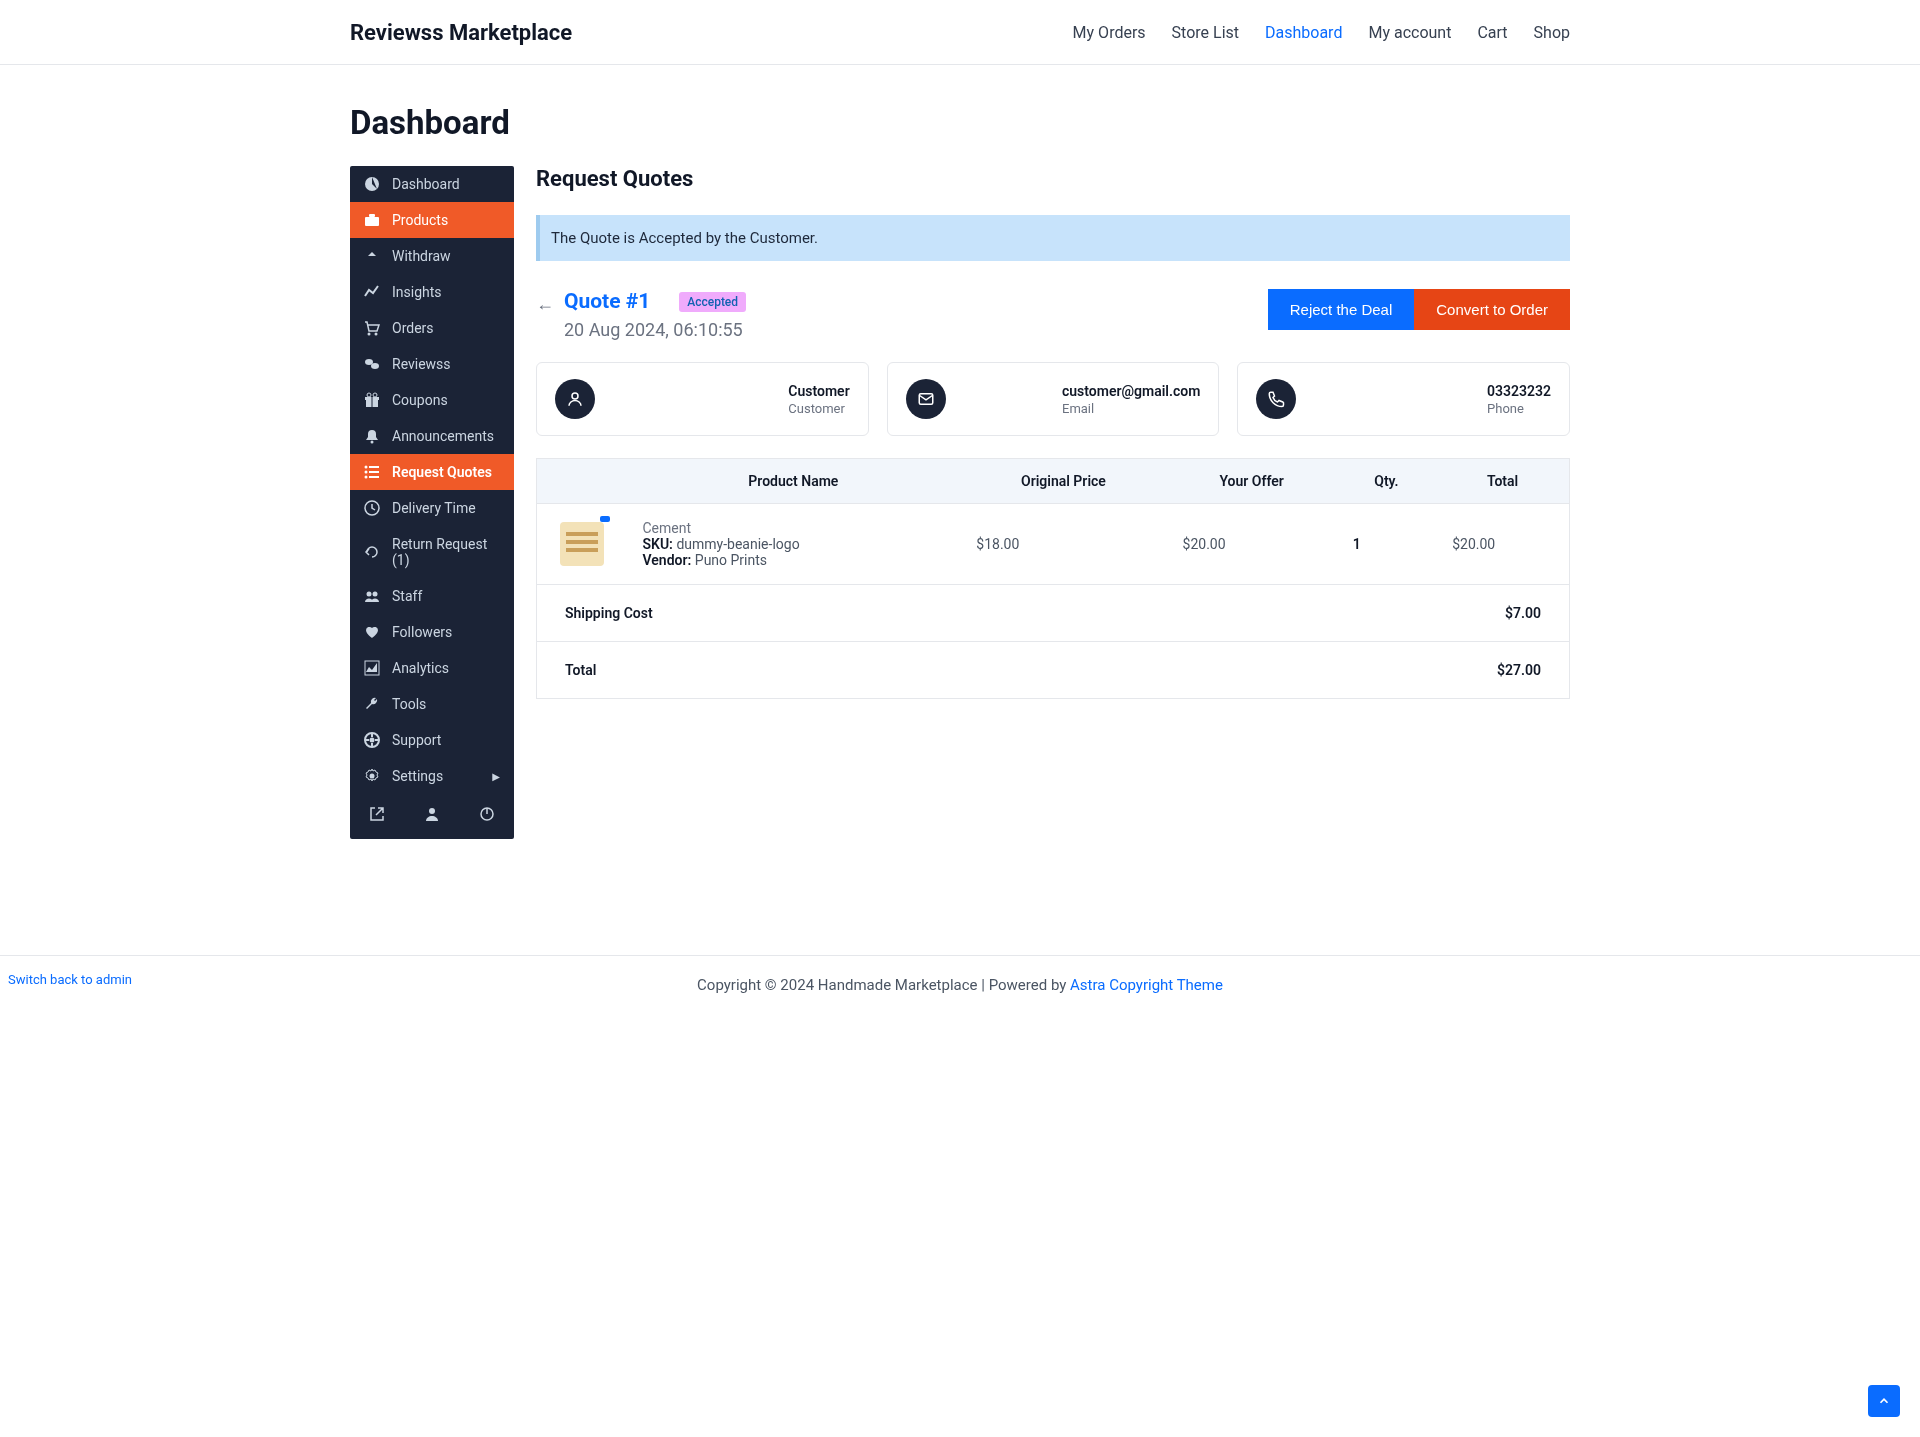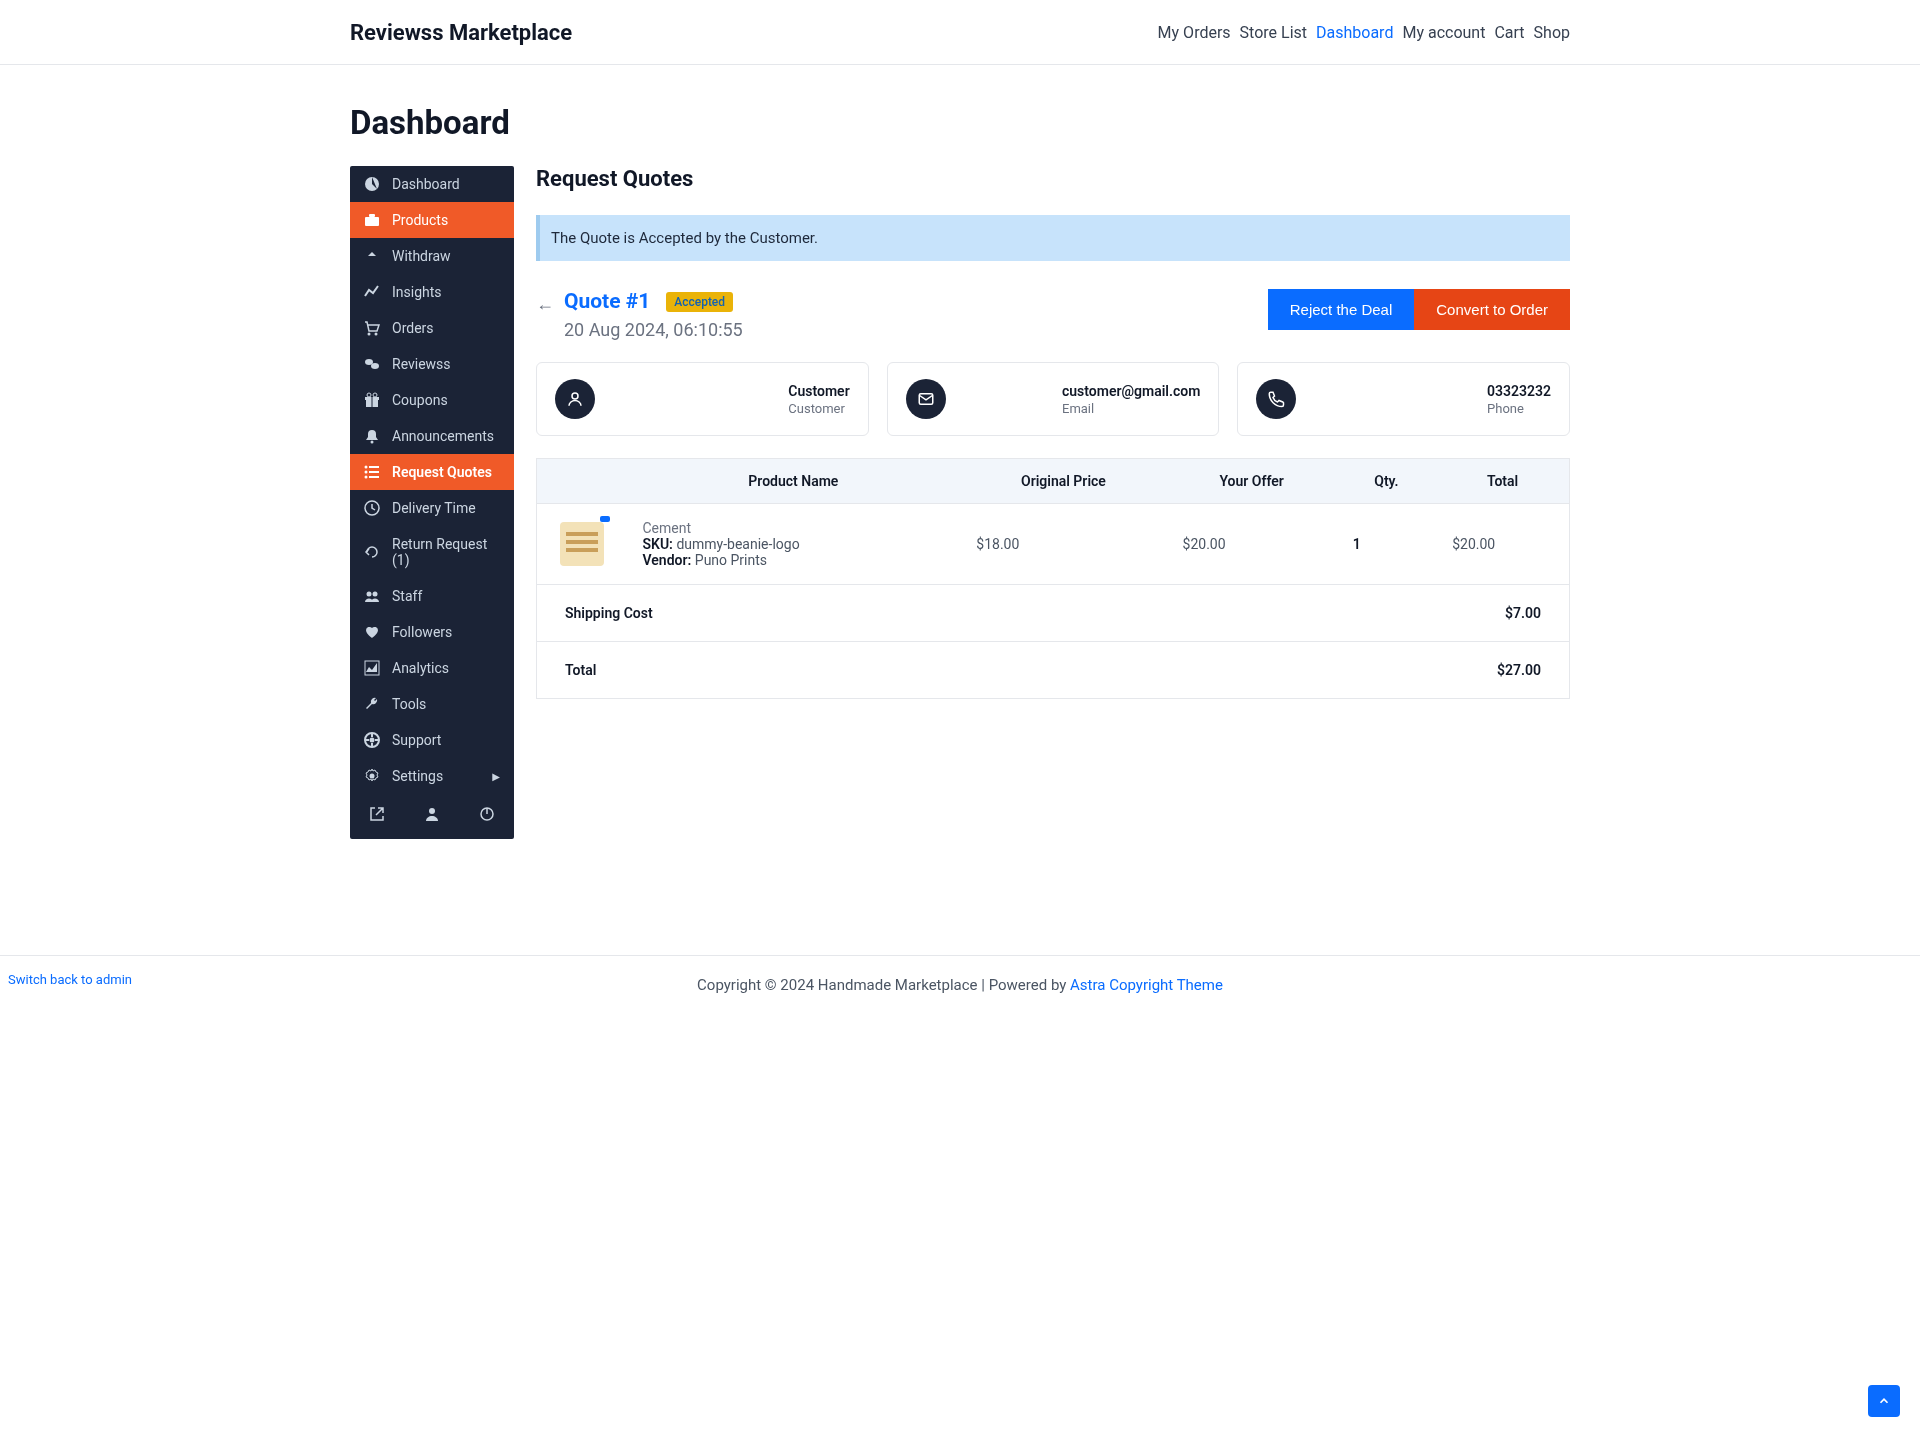--- a/index.html
+++ b/index.html
@@ -1,21 +1,21 @@
 <!DOCTYPE html>
 <html><head>
 <meta charset="utf-8">
 <style>
 * { box-sizing: border-box; margin: 0; padding: 0; }
 body { font-family: -apple-system, BlinkMacSystemFont, "Segoe UI", Roboto, Arial, sans-serif; background: #fff; color: #1e293b; }
 .container { max-width: 1260px; margin: 0 auto; padding: 0 20px; }
 .topbar { border-bottom: 1px solid #e5e7eb; }
 .topbar-inner { display: flex; justify-content: space-between; align-items: center; height: 64px; }
 .brand { font-size: 22px; font-weight: 700; color: #111827; }
-.topnav { display: flex; gap: 9px; }
+.topnav { display: flex; gap: 26px; }
 .topnav a { color: #374151; text-decoration: none; font-size: 16px; cursor: pointer; }
 .topnav a.active { color: #0a6cff; }
 .page-title { font-size: 33px; font-weight: 700; margin: 38px 0 24px; color: #111827; }
 .layout { display: flex; gap: 22px; align-items: flex-start; }
 .sidebar { width: 164px; background: #1b2336; color: #cbd5e1; font-size: 14px; border-radius: 2px; flex-shrink: 0; }
 .sidebar-item { display: flex; align-items: center; gap: 12px; padding: 10px 14px; cursor: pointer; position: relative; }
 .sidebar-item.orange { background: #f05a28; color: #fff; }
 .sidebar-item.active { background: #f05a28; color: #fff; font-weight: 600; }
 .sidebar-item.active::after { content: ""; position: absolute; right: -8px; top: 50%; transform: translateY(-50%); border: 8px solid transparent; border-right-color: #fff; }
 .sidebar-icon { width: 16px; height: 16px; display: inline-flex; align-items: center; justify-content: center; flex-shrink: 0; }
@@ -24,21 +24,21 @@
 .sidebar-bottom span { cursor: pointer; }
 .sidebar-bottom svg { width: 16px; height: 16px; fill: #cbd5e1; }
 .chev { margin-left: auto; font-size: 10px; }
 .main { flex: 1; }
 .main-title { font-size: 22px; font-weight: 700; margin-bottom: 24px; color: #111827; }
 .notice { background: #c7e3fb; border-left: 4px solid #9ecbef; padding: 14px 11px; color: #1e293b; font-size: 15px; margin-bottom: 28px; }
 .quote-head { display: flex; justify-content: space-between; align-items: flex-start; margin-bottom: 22px; }
 .quote-left { display: flex; align-items: flex-start; gap: 10px; }
 .back-arrow { color: #6b7280; margin-top: 4px; cursor: pointer; font-size: 18px; }
 .quote-info h2 { color: #0a6cff; font-size: 21px; font-weight: 700; display: inline; }
-.status-badge { background: #eab308; color: #1262b1; font-size: 12px; padding: 3px 8px; border-radius: 3px; margin-left: 12px; vertical-align: 2px; font-weight: 500; }
+.status-badge { background: #f0abfc; color: #1262b1; font-size: 12px; padding: 3px 8px; border-radius: 3px; margin-left: 25px; vertical-align: 2px; font-weight: 500; }
 .quote-date { color: #6b7280; font-size: 18px; margin-top: 6px; }
 .quote-actions { display: flex; }
 .btn { padding: 12px 22px; font-size: 15px; color: #fff; border: none; cursor: pointer; }
 .btn-blue { background: #0a6cff; }
 .btn-orange { background: #e64515; }
 .info-cards { display: flex; gap: 18px; margin-bottom: 22px; }
 .info-card { border: 1px solid #e5e7eb; border-radius: 6px; padding: 16px 18px; display: flex; align-items: center; gap: 14px; flex: 1; justify-content: space-between; }
 .card-icon { width: 40px; height: 40px; border-radius: 50%; background: #1b2336; display: flex; align-items: center; justify-content: center; flex-shrink: 0; }
 .card-icon svg { width: 18px; height: 18px; stroke: #fff; fill: none; stroke-width: 2; }
 .card-text .primary { font-weight: 600; font-size: 14px; color: #111827; }

